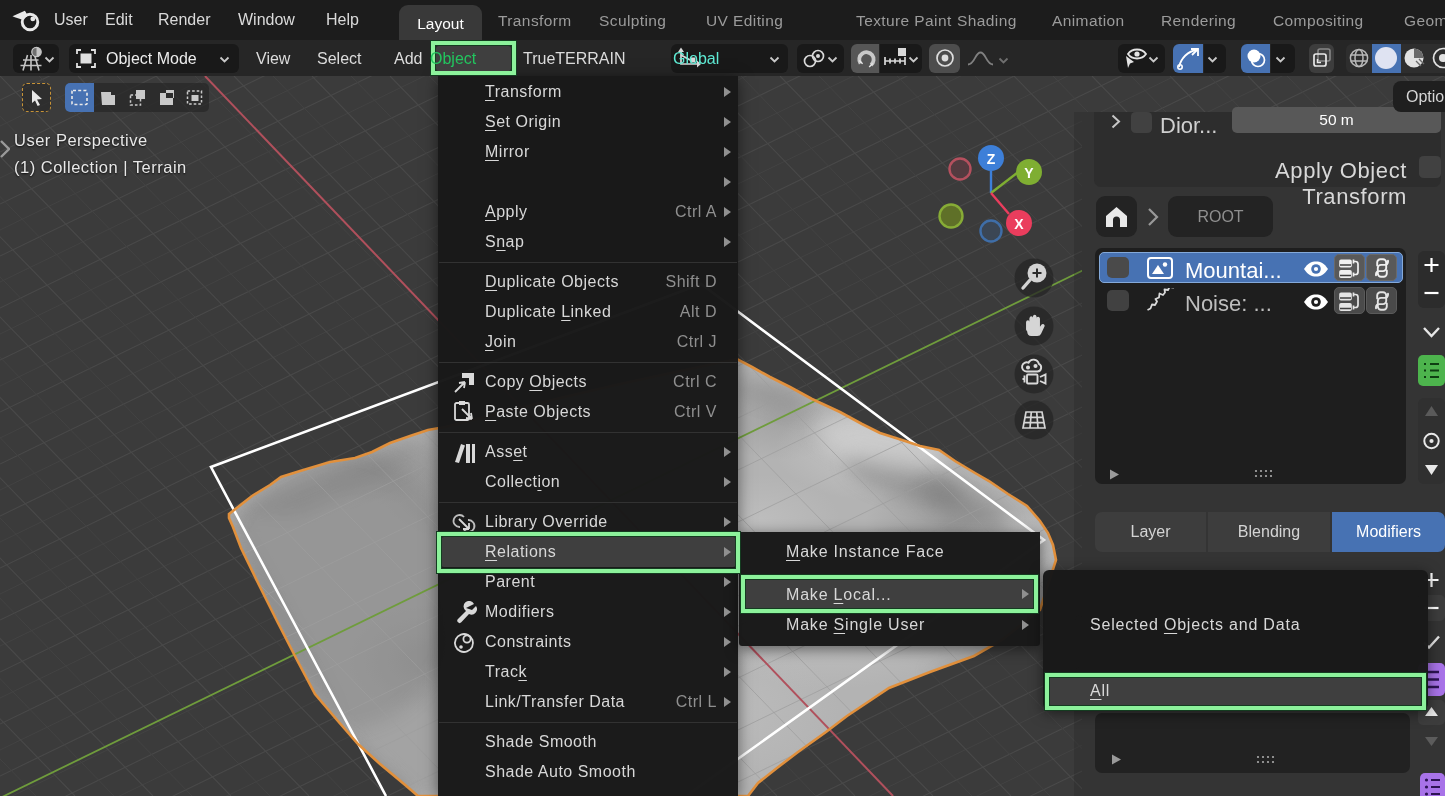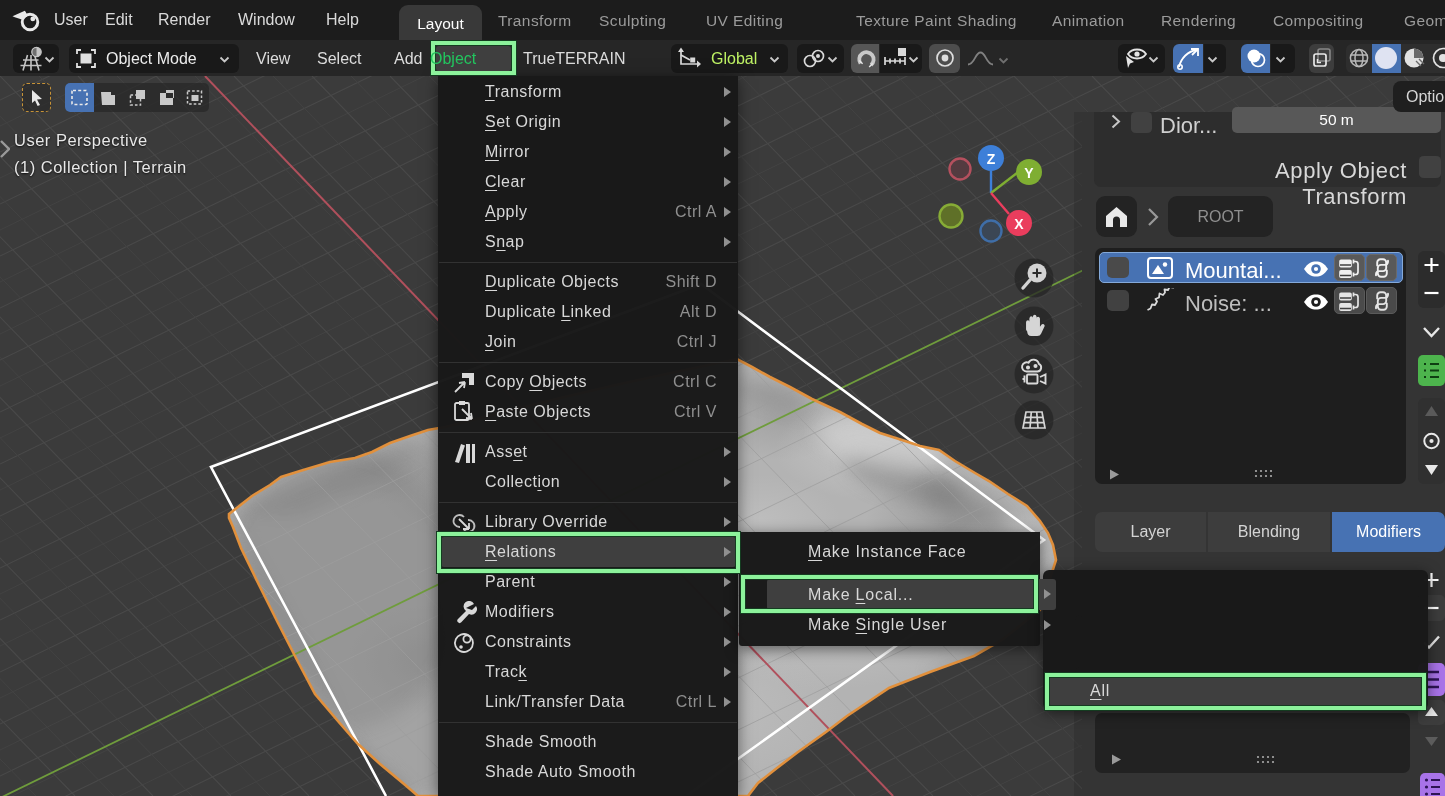--- a/index.html
+++ b/index.html
@@ -387,21 +387,21 @@
 <div class="hbtn" style="left:671px;width:117px;z-index:11"></div>
 <svg class="abs" style="left:676px;top:47px;z-index:12" width="25" height="23" viewBox="0 0 25 23">
 <g stroke="#d9d9d9" stroke-width="1.7" fill="none">
 <path d="M5,4 L5,17 L21,17"></path>
 <path d="M5,8 L14,13"></path>
     </g>
 <path d="M2,5 L5,0.5 L8,5 Z" fill="#d9d9d9"></path>
 <path d="M21,13.5 L25,17 L21,20.5 Z" fill="#d9d9d9"></path>
 <rect x="14.2" y="10.5" width="5" height="5" fill="#d9d9d9"></rect>
   </svg>
-<span class="htxt" style="left:711px;color:#bef264">Global</span>
+<span class="htxt" style="left:673px;color:#5eead4">Global</span>
 <svg class="abs" style="left:769px;top:56px;z-index:12" width="11" height="7" viewBox="0 0 11 7">
 <path d="M1.5,1.5 L5.5,5.5 L9.5,1.5" fill="none" stroke="#c9c9c9" stroke-width="1.8"></path>
   </svg>
 <div class="hbtn" style="left:797px;width:47px;z-index:11"></div>
 <svg class="abs" style="left:802px;top:48px;z-index:12" width="24" height="21" viewBox="0 0 24 21">
 <g stroke="#d9d9d9" stroke-width="1.7" fill="none">
 <circle cx="8" cy="13" r="5.5"></circle>
       <circle cx="16" cy="8" r="5.5"></circle>
     </g>
 <circle cx="16" cy="8" r="2" fill="#d9d9d9"></circle>
@@ -498,23 +498,20 @@
     </div>
     <div class="marrow" style="left:286px;top:11px"></div>
     <div class="mitem" style="top:31px">
       <span style="position:absolute;left:47px"><u>S</u>et Origin</span>
     </div>
     <div class="marrow" style="left:286px;top:41px"></div>
     <div class="mitem" style="top:61px">
       <span style="position:absolute;left:47px"><u>M</u>irror</span>
     </div>
     <div class="marrow" style="left:286px;top:71px"></div>
-    <div class="mitem" style="top:91px">
-      <span style="position:absolute;left:47px"><u>C</u>lear</span>
-    </div>
     <div class="marrow" style="left:286px;top:101px"></div>
     <div class="mitem" style="top:121px">
       <span style="position:absolute;left:47px"><u>A</u>pply</span>
       <span class="mshort" style="right:21px">Ctrl A</span>
     </div>
     <div class="marrow" style="left:286px;top:131px"></div>
     <div class="mitem" style="top:151px">
       <span style="position:absolute;left:47px">S<u>n</u>ap</span>
     </div>
     <div class="marrow" style="left:286px;top:161px"></div>
@@ -611,34 +608,37 @@
 <svg class="abs" style="left:452px;top:601px;z-index:52" width="25" height="24" viewBox="0 0 25 24">
 <path d="M21,6 a5.5,5.5 0 1 0 -8,7 L5,21 a2.3,2.3 0 0 0 3.3,3.3 L16,16 a5.5,5.5 0 0 0 7,-8 L19,12 L13,10 Z" transform="translate(1,-3)" fill="#d9d9d9"></path>
   </svg>
 <svg class="abs" style="left:452px;top:630px;z-index:52" width="25" height="25" viewBox="0 0 25 25">
 <circle cx="12" cy="13" r="9" fill="none" stroke="#d9d9d9" stroke-width="1.8" transform="rotate(-20 12 13)"></circle>
 <circle cx="15" cy="9" r="3.6" fill="none" stroke="#d9d9d9" stroke-width="1.8"></circle>
 <circle cx="9" cy="17" r="1.8" fill="#d9d9d9"></circle>
   </svg>
 <div class="greenbox" style="left:436.5px;top:532px;width:303px;height:41px"></div>
 <div class="menu" style="left:739px;top:532px;width:301px;height:114px;border-radius:0 0 3px 3px;box-shadow:0 3px 14px rgba(0,0,0,0.5)"></div>
-<div class="abs" style="left:761px;top:532px;width:301px;height:137px;z-index:51">
+<div class="abs" style="left:739px;top:532px;width:301px;height:137px;z-index:51">
     <div class="abs" style="left:6px;top:47px;width:289px;height:31px;background:#3f3f3f;border-radius:3px"></div>
     <div class="mitem" style="top:5px;letter-spacing:0.8px">
       <span style="position:absolute;left:47px"><u>M</u>ake Instance Face</span>
     </div>
     <div class="mitem" style="top:47px;line-height:31px;letter-spacing:0.8px">
       <span style="position:absolute;left:47px">Make <u>L</u>ocal...</span>
     </div>
     <div class="marrow" style="left:283px;top:57px"></div>
     <div class="mitem" style="top:78px;letter-spacing:0.8px">
       <span style="position:absolute;left:47px">Make <u>S</u>ingle User</span>
     </div>
     <div class="marrow" style="left:283px;top:88px"></div>
   </div>
 <div class="greenbox" style="left:741px;top:575px;width:297px;height:38px"></div>
 <div class="menu" style="left:1043px;top:570px;width:385px;height:140px;border-radius:6px;box-shadow:0 3px 14px rgba(0,0,0,0.5)"></div>
 <div class="abs" style="left:1043px;top:570px;width:385px;height:140px;z-index:51">
     <div class="abs" style="left:5px;top:106px;width:375px;height:29px;background:#3f3f3f;border-radius:3px"></div>
+    <div class="mitem" style="top:39px;height:31px;line-height:31px;letter-spacing:0.8px">
+      <span style="position:absolute;left:47px">Selected <u>O</u>bjects and Data</span>
+    </div>
     <div class="mitem" style="top:105px;height:31px;line-height:31px;letter-spacing:0.8px">
       <span style="position:absolute;left:47px"><u>A</u>ll</span>
     </div>
   </div>
 <div class="greenbox" style="left:1045px;top:673px;width:381px;height:37px"></div>
 </body></html>

